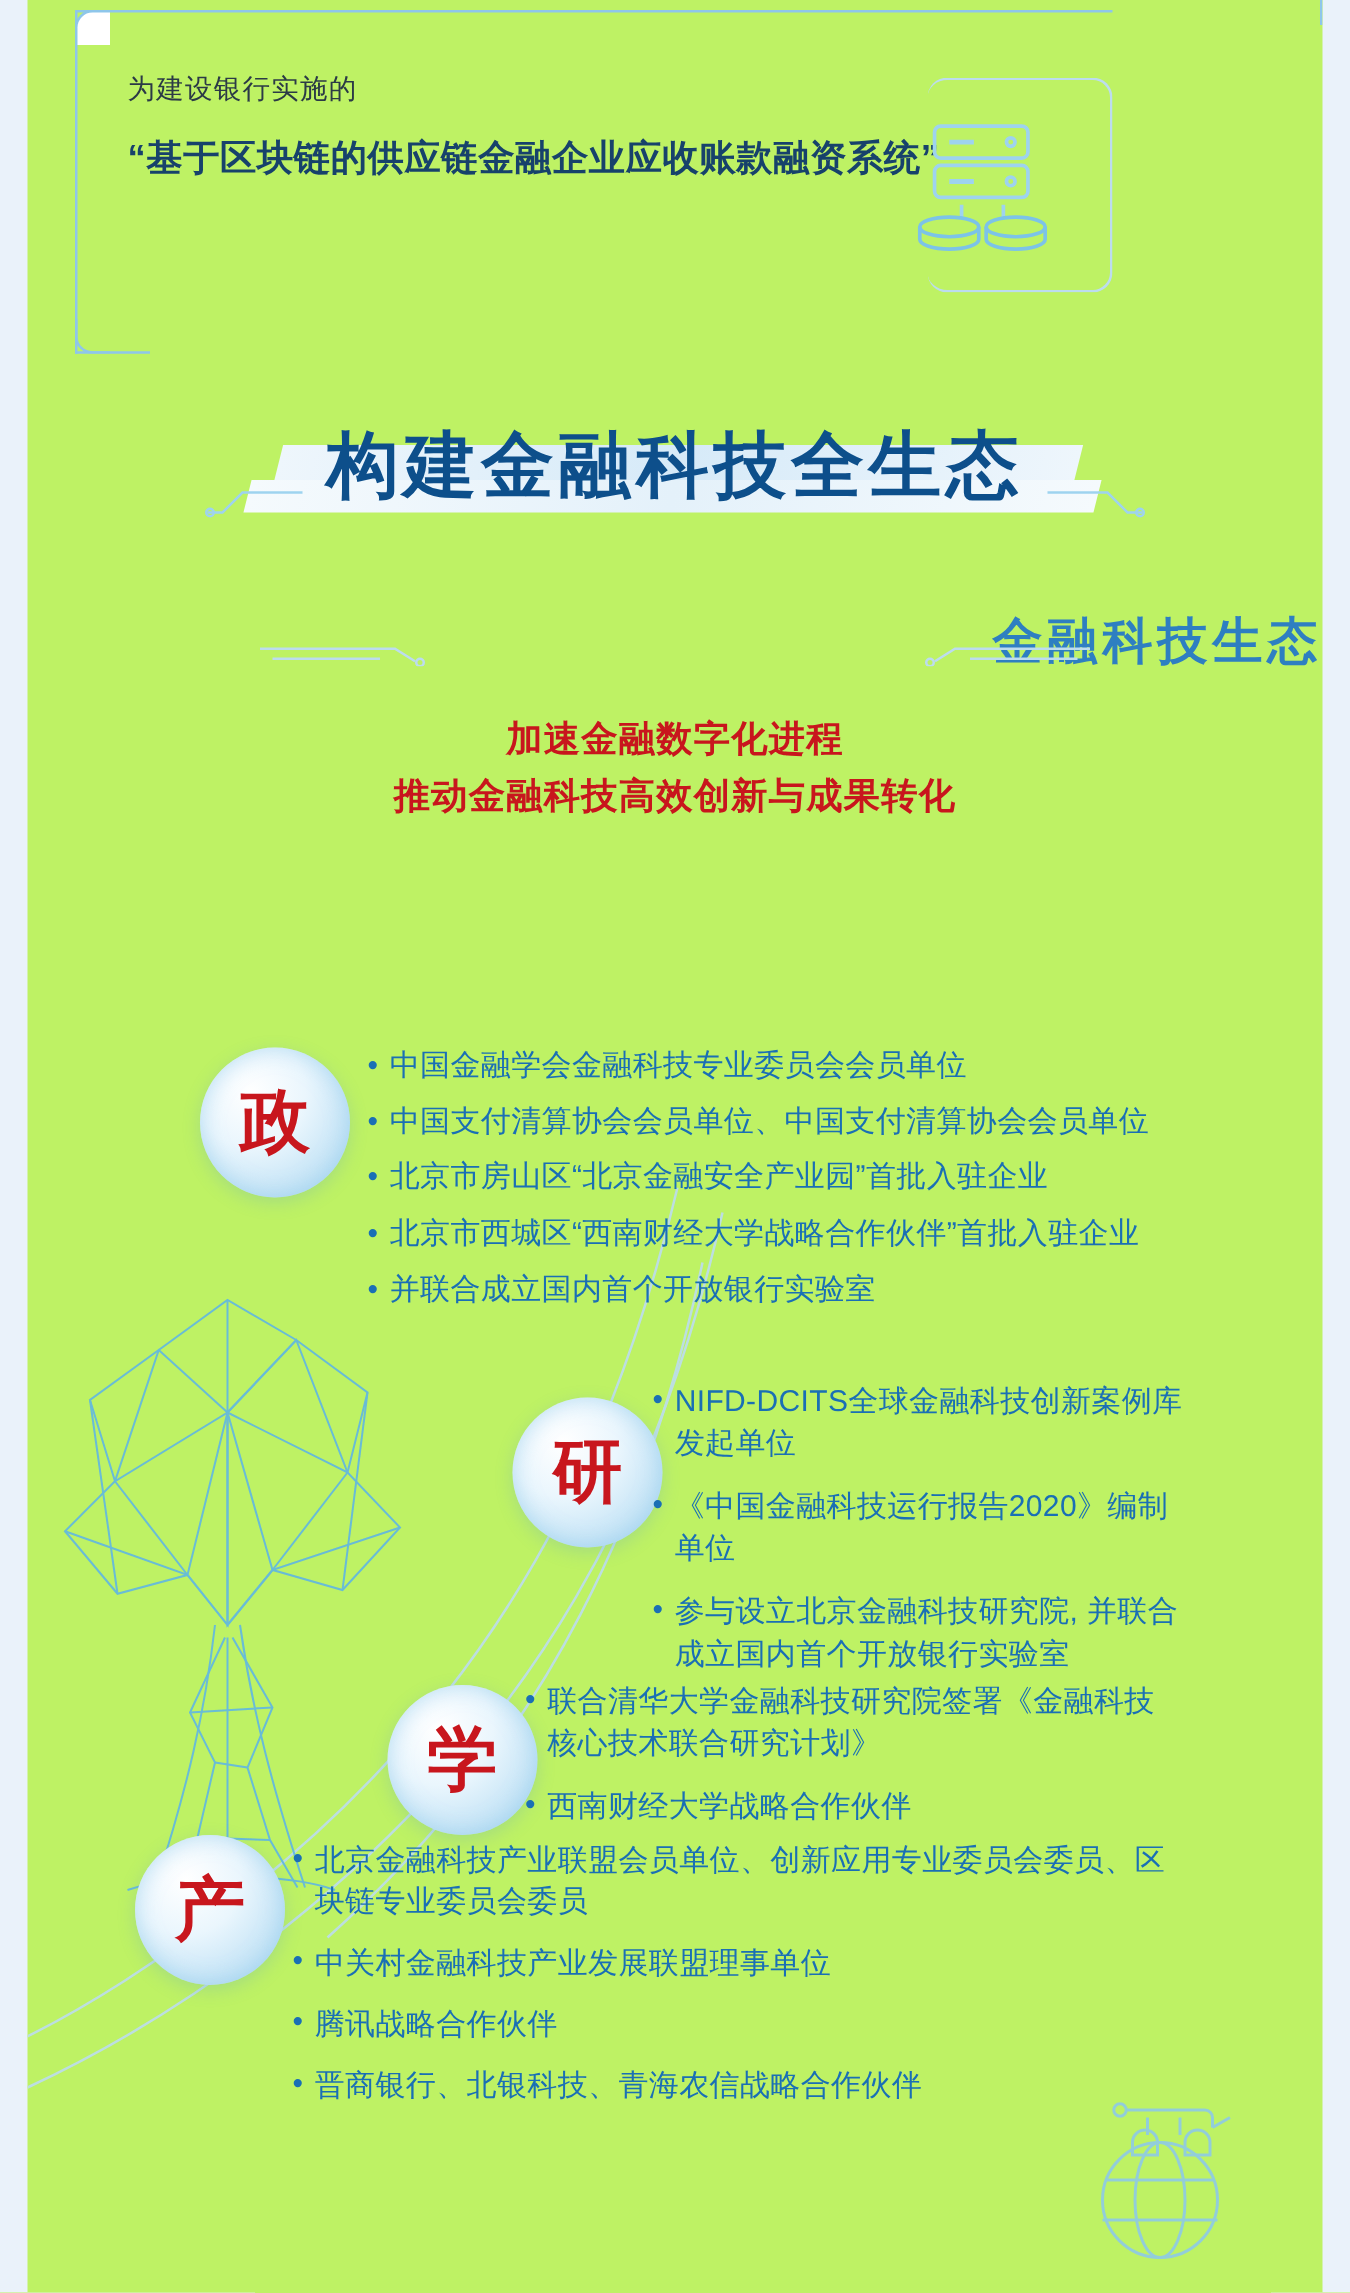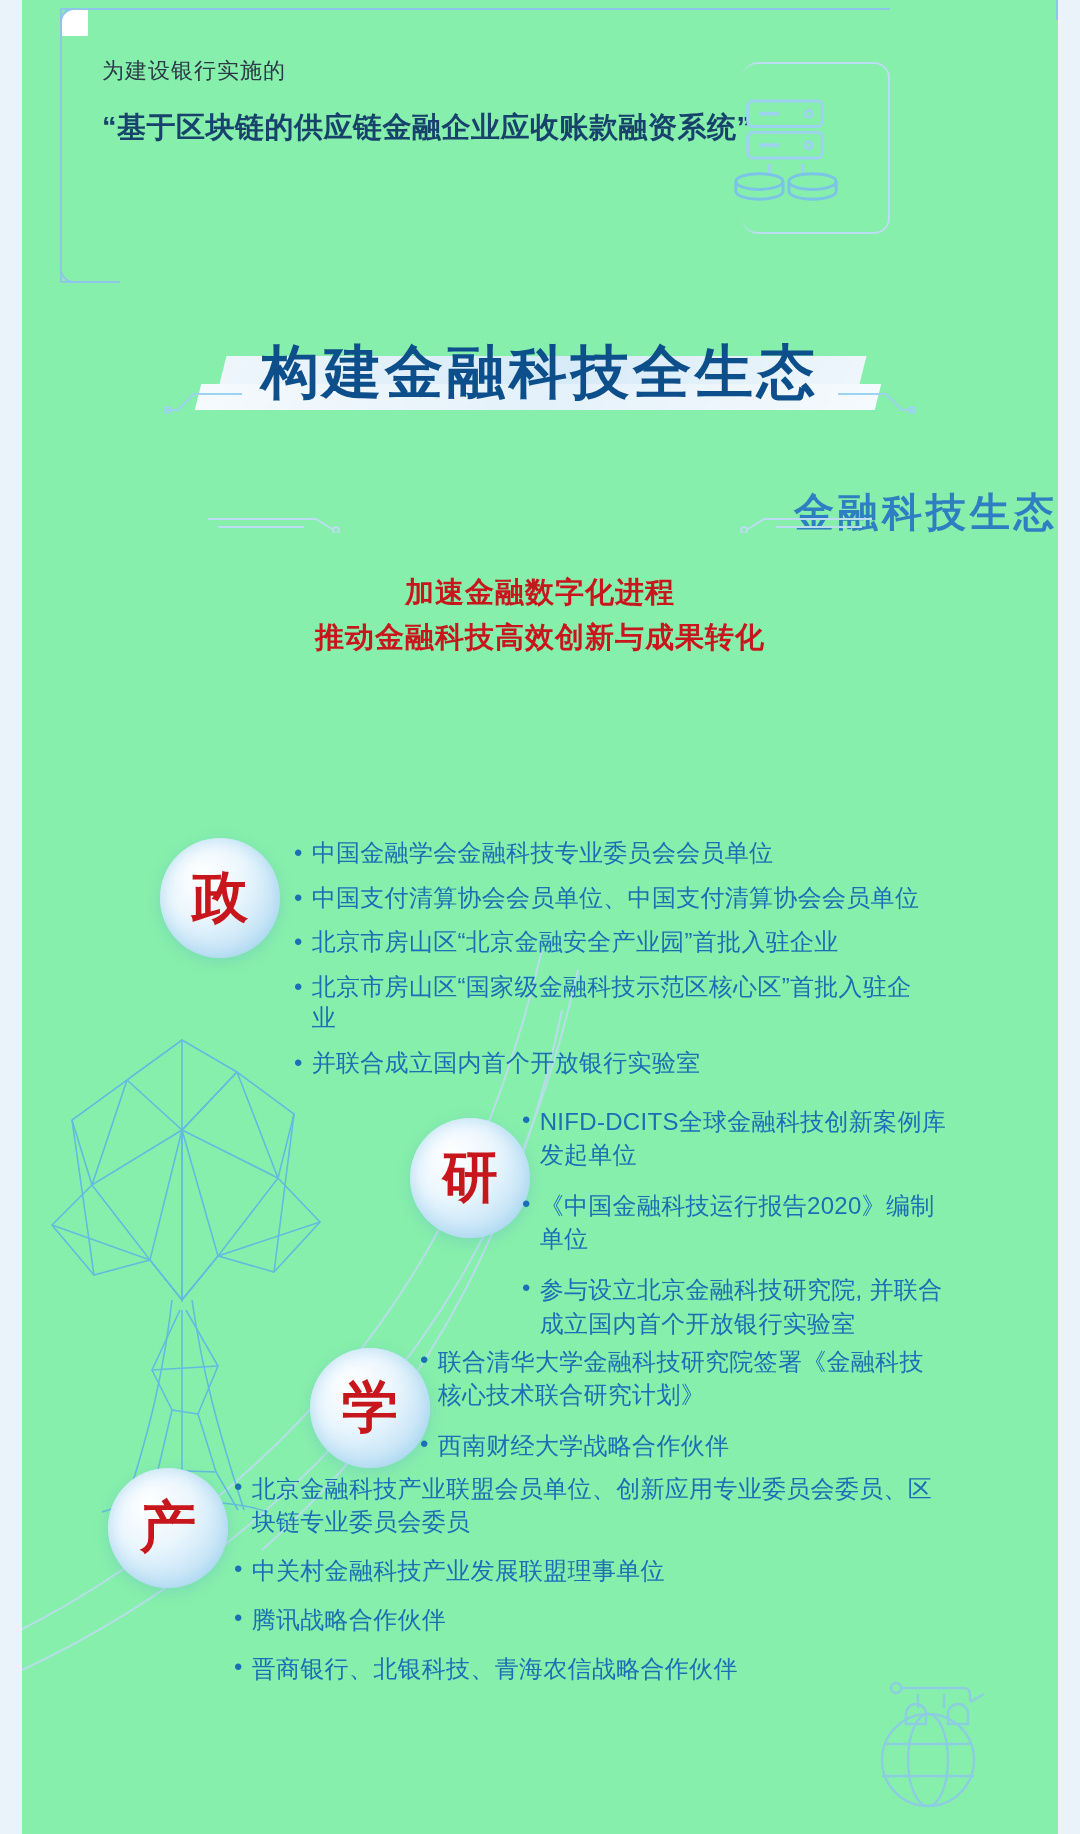--- a/index.html
+++ b/index.html
@@ -4,21 +4,21 @@
 <style>
   html,body{margin:0;padding:0;}
   body{
     width:1080px;height:1834px;
     background:#eaf2fa;
     font-family:"Liberation Sans","DejaVu Sans",sans-serif;
     position:relative;overflow:hidden;
   }
   .page{
     position:absolute;left:22px;top:0;width:1036px;height:1834px;
-    background:#86efac;
+    background:#bef264;
     overflow:hidden;
     text-decoration:underline;
   }
   
   .top-card{
     position:absolute;left:38px;top:8px;width:830px;height:275px;
   }
   .top-card .line-top{
     position:absolute;left:0;top:0;width:830px;height:2px;background:#8ec6ea;
   }
@@ -259,21 +259,21 @@
     <div class="item">
         <span class="dot">•</span>
         <span>中国支付清算协会会员单位、中国支付清算协会会员单位</span>
       </div>
     <div class="item">
         <span class="dot">•</span>
         <span>北京市房山区“北京金融安全产业园”首批入驻企业</span>
       </div>
     <div class="item">
         <span class="dot">•</span>
-        <span>北京市房山区“国家级金融科技示范区核心区”首批入驻企业</span>
+        <span>北京市西城区“西南财经大学战略合作伙伴”首批入驻企业</span>
       </div>
     <div class="item">
         <span class="dot">•</span>
         <span>并联合成立国内首个开放银行实验室</span>
       </div>
   </div>
 
   <div class="bubble b-yan">研</div>
   <div class="group g-yan">
     <div class="item">

